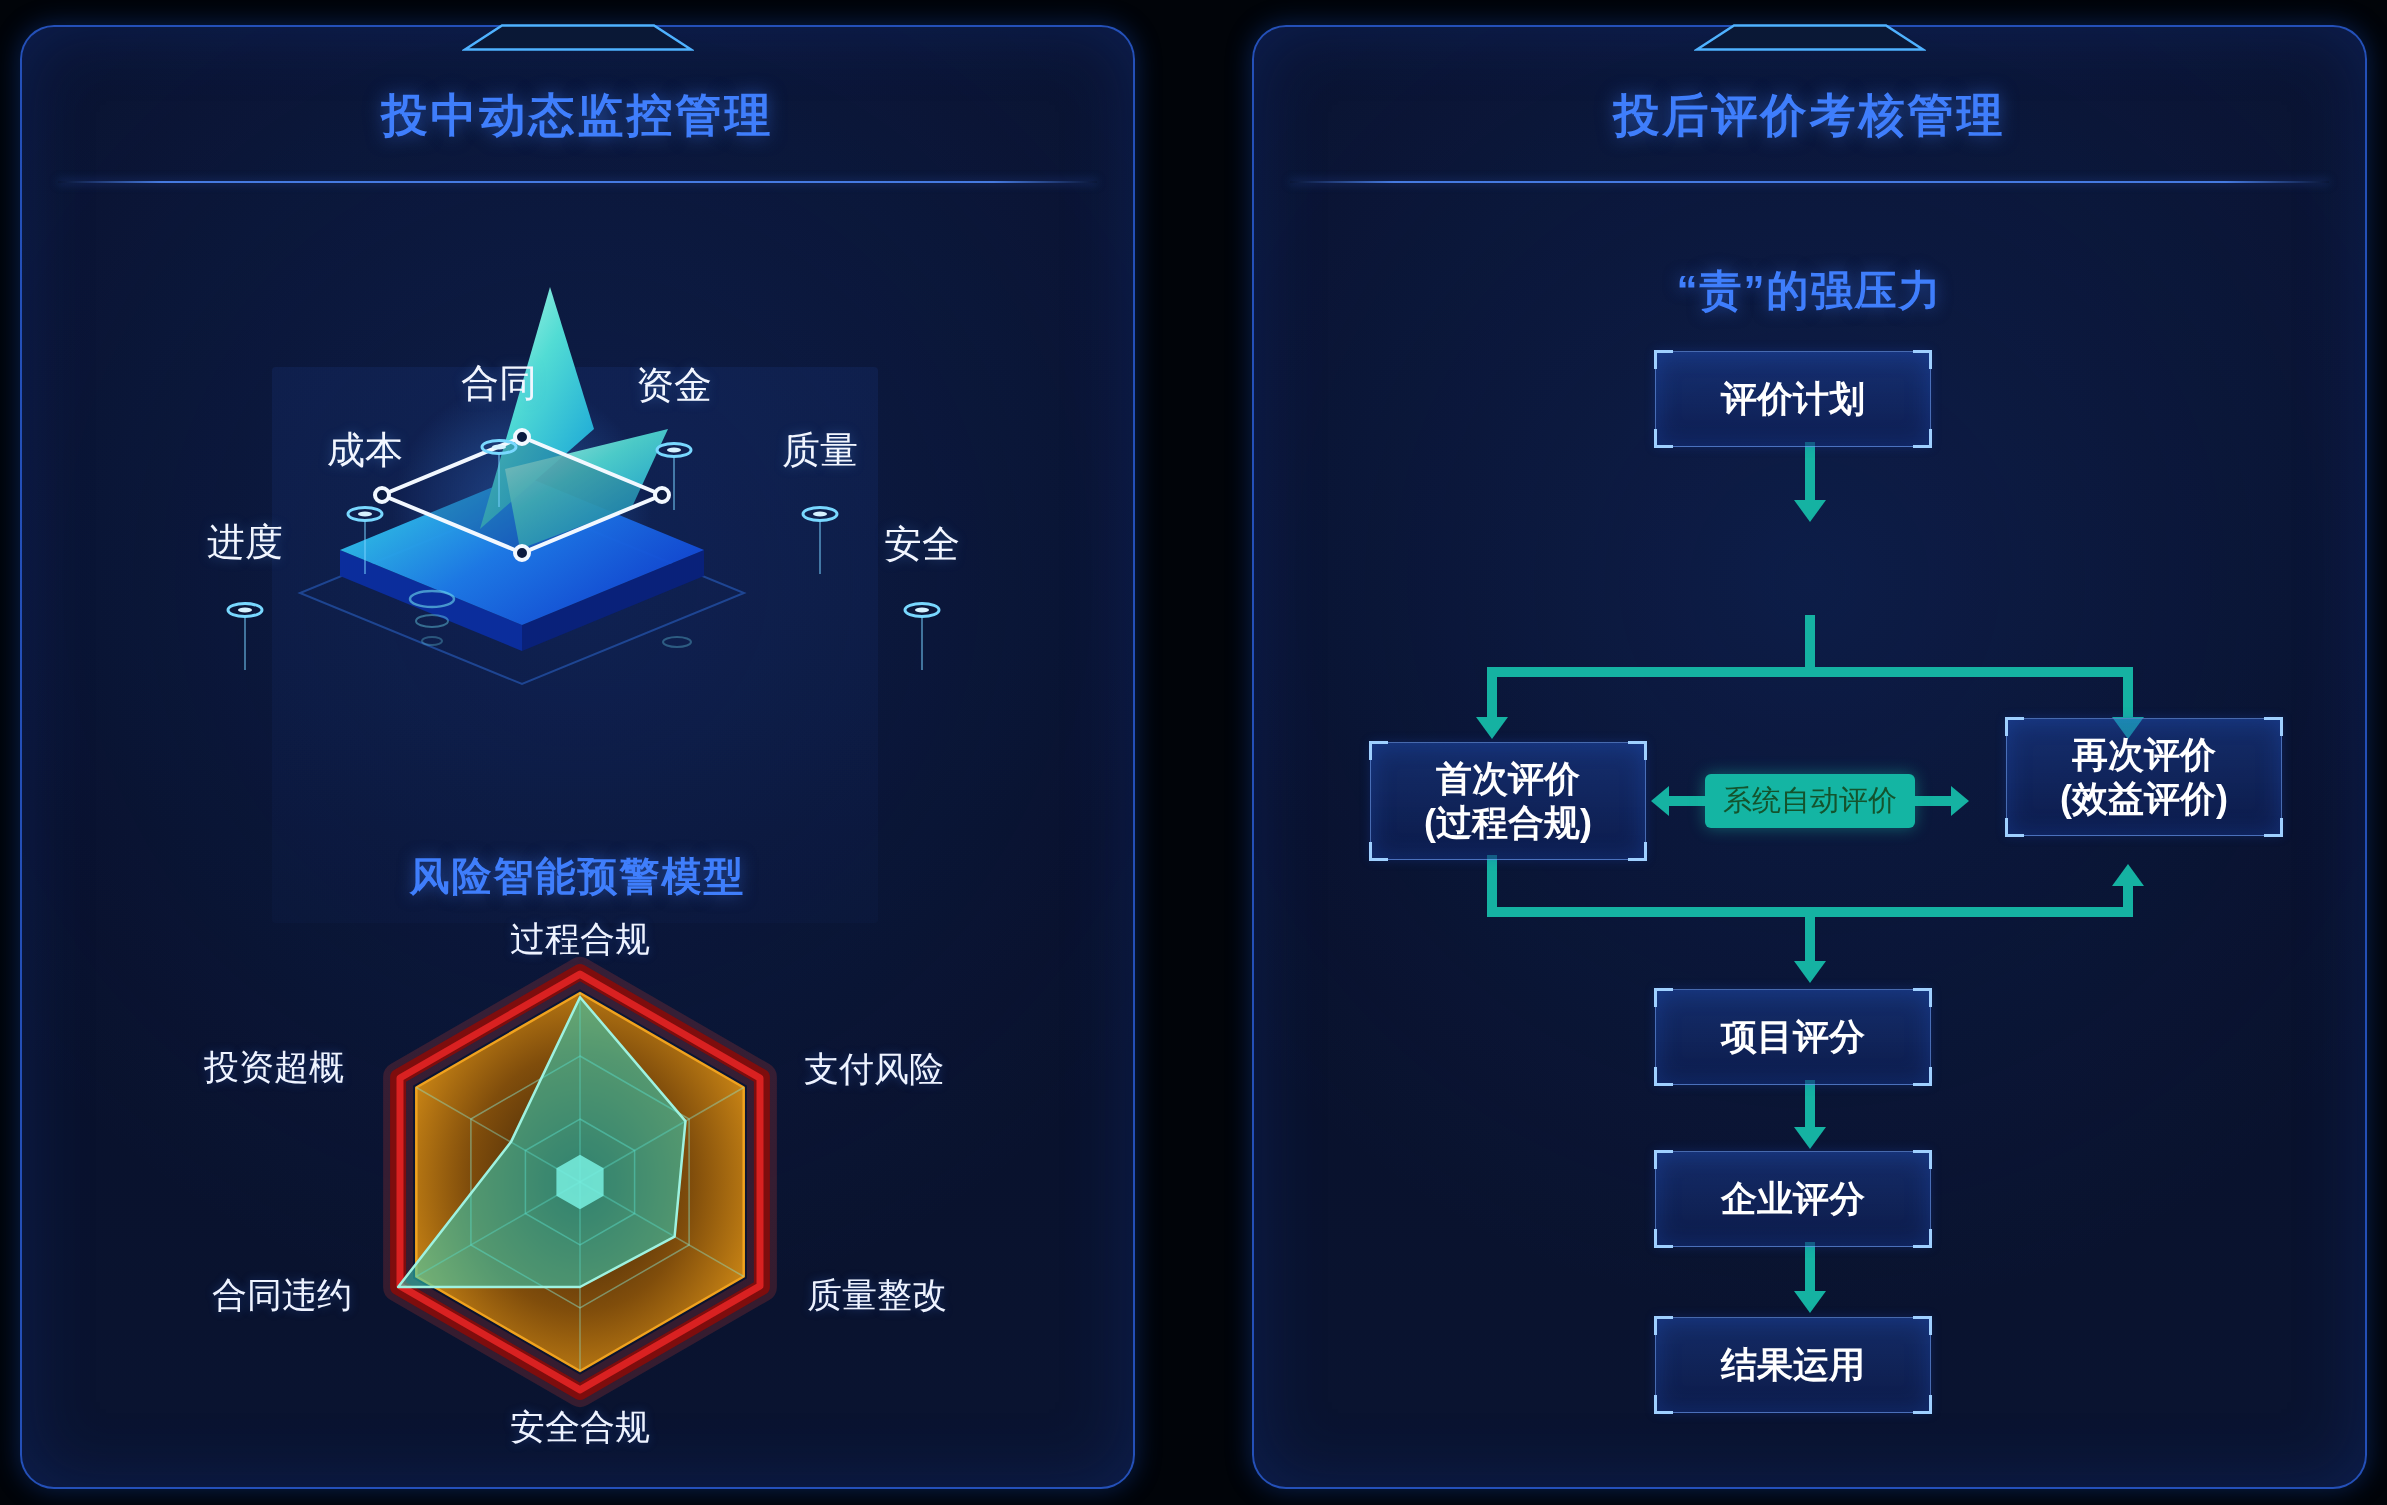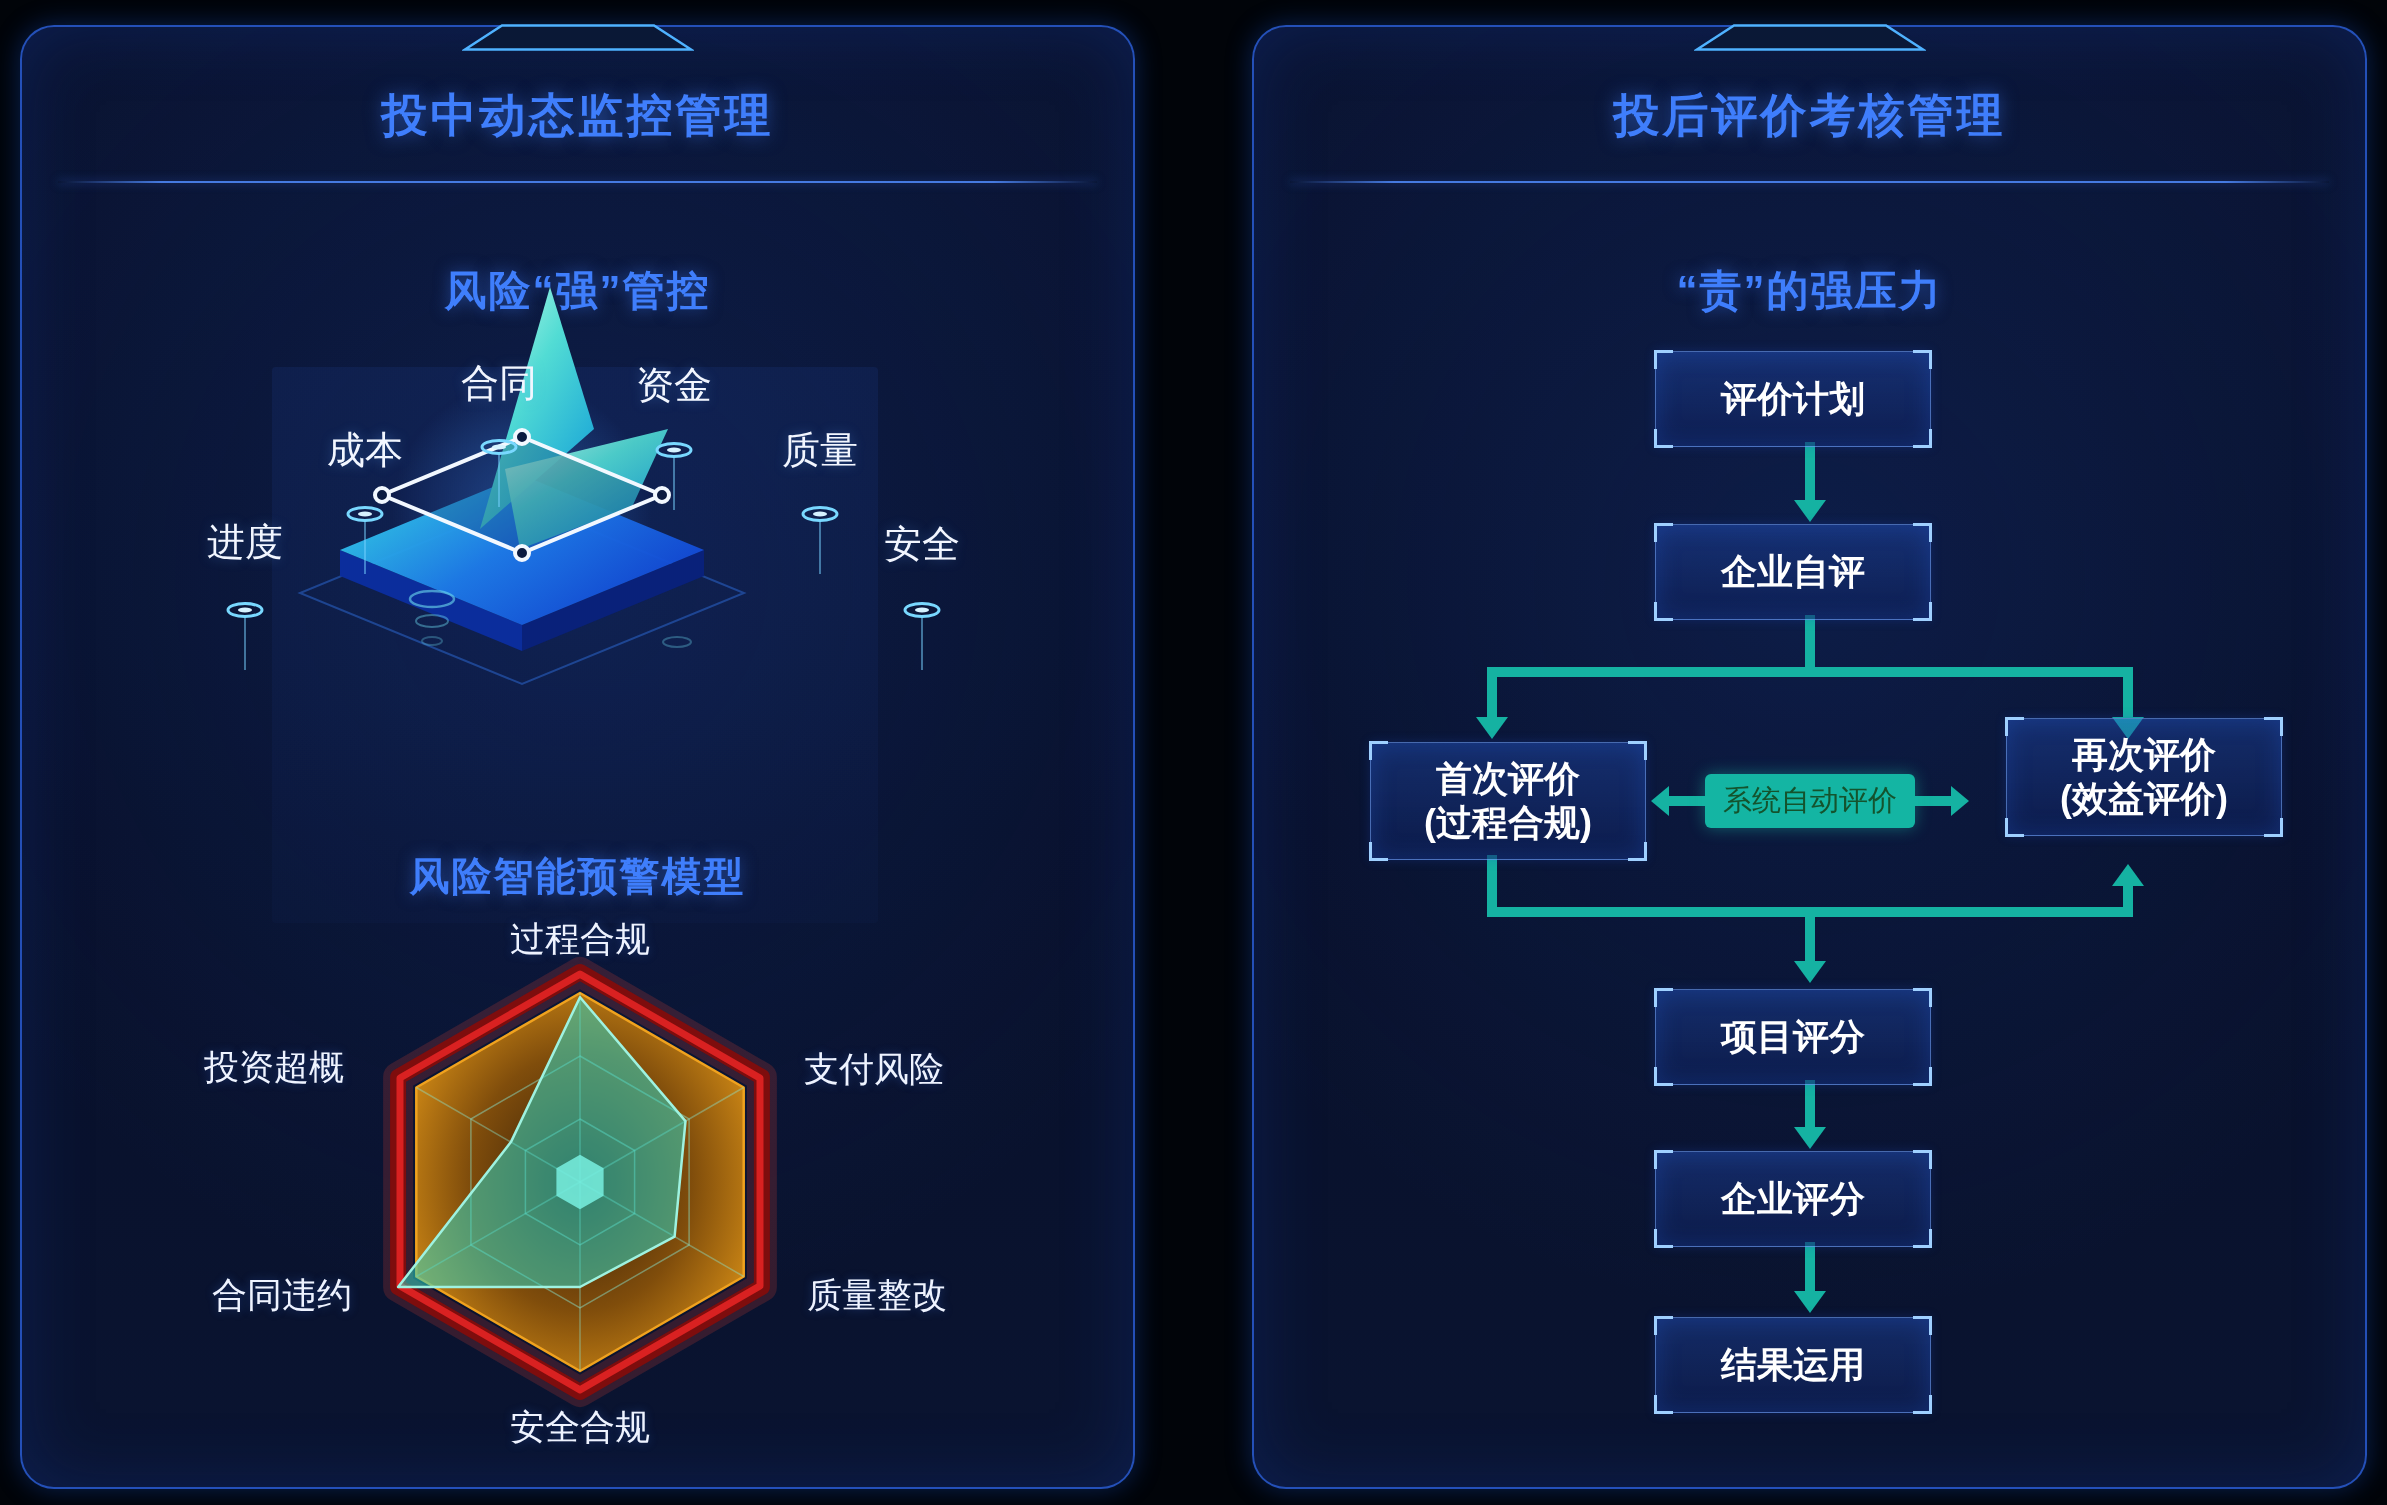--- a/index.html
+++ b/index.html
@@ -91,21 +91,20 @@
 
 <div class="stage">
 
   <section class="panel" id="panel-left">
     <svg class="notch" width="232" height="27" viewBox="0 0 232 27">
       <path d="M40,1.5 L192,1.5 L229,25.5 L3,25.5 Z" fill="#0a1836" stroke="#4fb2ff" stroke-width="2.5"></path>
     </svg>
 
     <div class="p-title">投中动态监控管理</div>
     <div class="title-rule"></div>
-    <div class="p-sub">风险“强”管控</div>
 
     <div class="iso-backdrop"></div>
 
     <svg class="iso-svg" width="900" height="570" viewBox="0 0 900 570">
       <defs>
         <linearGradient id="sailGrad" x1="0" y1="0" x2="0.8" y2="1">
           <stop offset="0" stop-color="#c8fbe8"></stop>
           <stop offset="0.45" stop-color="#52dcd4"></stop>
           <stop offset="1" stop-color="#139fd8"></stop>
         </linearGradient>
@@ -254,25 +253,20 @@
         <polygon points="697,459 697,489 715,474"></polygon>
       </g>
     </svg>
 
     <div class="fbox" style="left:401px; top:324px">
       <div class="fbox-inner">
           <span class="fbox-text">评价计划</span>
         </div>
     </div>
 
-    <div class="fbox" style="left:401px; top:497px">
-      <div class="fbox-inner">
-          <span class="fbox-text">企业自评</span>
-        </div>
-    </div>
 
     <div class="fbox tall" style="left:83px; top:715px">
       <div class="fbox-inner">
         <span class="fbox-text">首次评价</span>
         <span class="fbox-text">(过程合规)</span>
       </div>
     </div>
 
     <div class="auto-box">系统自动评价</div>
 

